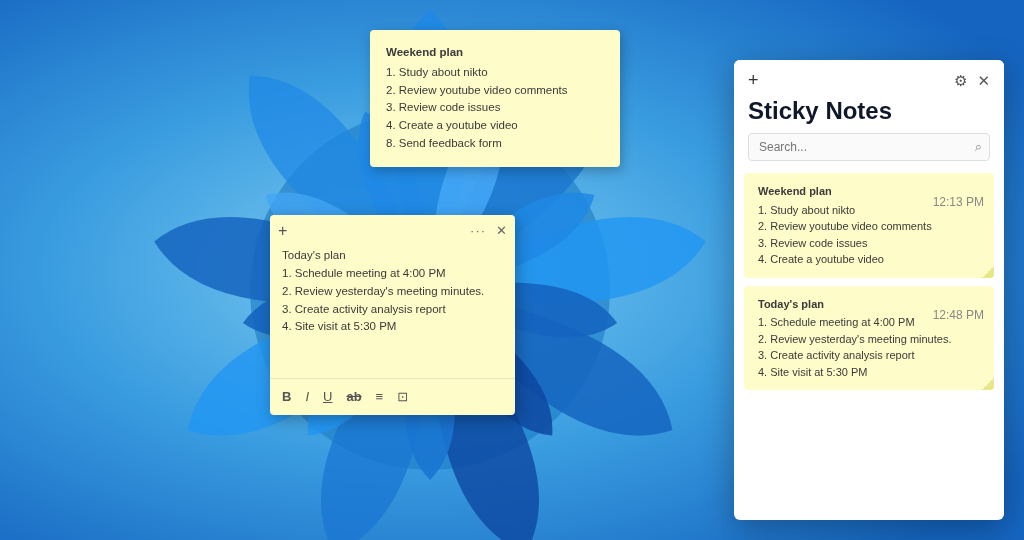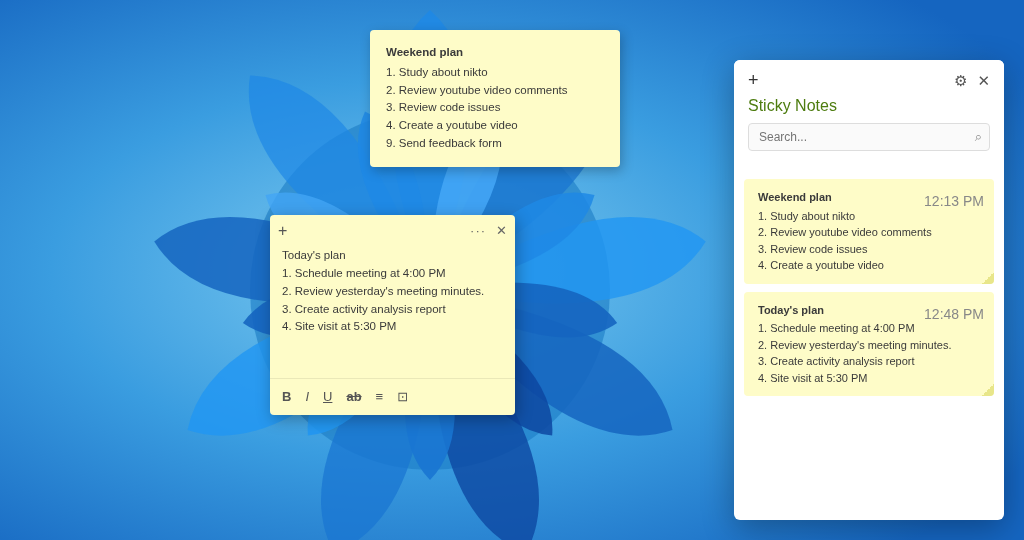--- a/index.html
+++ b/index.html
@@ -148,27 +148,27 @@
     }
 
     .panel-header .close-icon {
       font-size: 15px;
       color: #555;
       cursor: pointer;
     }
 
     .panel-title {
       padding: 0 14px 8px;
-      font-size: 16px;
-      font-weight: 400;
-      color: #4d7c0f;
+      font-size: 24px;
+      font-weight: 700;
+      color: #0f172a;
     }
 
     .panel-search {
-      margin: 0 14px 24px;
+      margin: 0 14px 8px;
       position: relative;
     }
 
     .panel-search input {
       width: 100%;
       border: 1px solid #ddd;
       border-radius: 4px;
       padding: 6px 30px 6px 10px;
       font-size: 12px;
       color: #888;
@@ -198,23 +198,23 @@
       border-radius: 4px;
       font-size: 11px;
       color: #3a3a3a;
       line-height: 1.5;
       position: relative;
       cursor: pointer;
     }
 
     .panel-note-item .note-timestamp {
       position: absolute;
-      top: 12px;
+      top: 20px;
       right: 10px;
-      font-size: 14px;
+      font-size: 12px;
       color: #888;
     }
 
     .panel-note-item .note-item-title {
       font-weight: 600;
       margin-bottom: 2px;
       padding-right: 50px;
     }
 
     .panel-note-item .note-corner {
@@ -269,21 +269,21 @@
   </svg>
 </div>
 
 <div class="sticky-note-yellow" style="left: 370px; top: 30px; width: 250px;">
   <div class="note-title">Weekend plan</div>
   <div>
     <div>1. Study about nikto</div>
     <div>2. Review youtube video comments</div>
     <div>3. Review code issues</div>
     <div>4. Create a youtube video</div>
-    <div>9. Send feedback form</div>
+    <div>8. Send feedback form</div>
   </div>
 </div>
 
 <div class="sticky-edit" style="left: 270px; top: 215px; width: 245px; min-height: 200px;">
   <div class="edit-header">
     <div class="header-left">
       <span class="plus-btn">+</span>
     </div>
     <div style="display:flex;gap:10px;align-items:center;">
       <span class="dots-btn">···</span>

